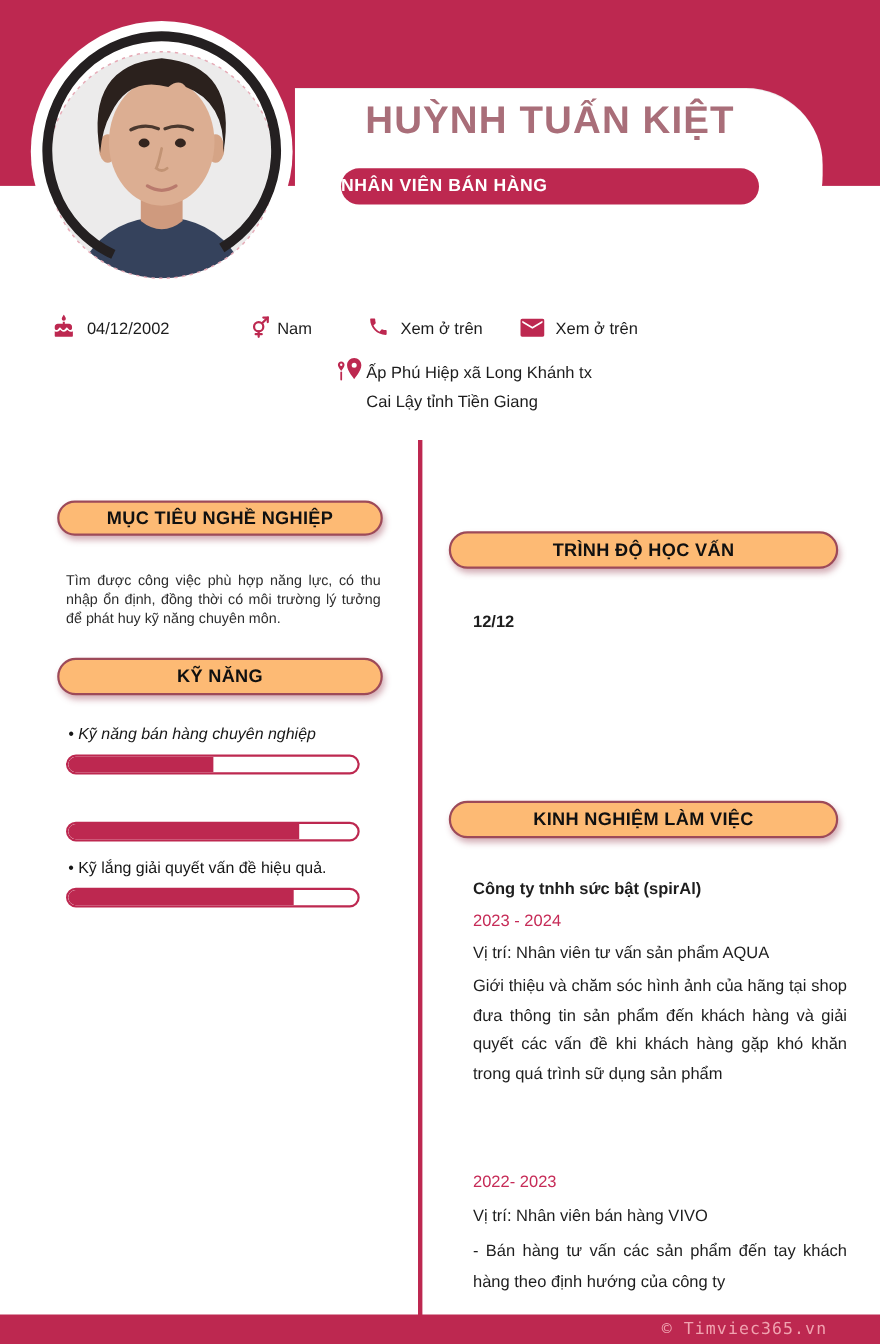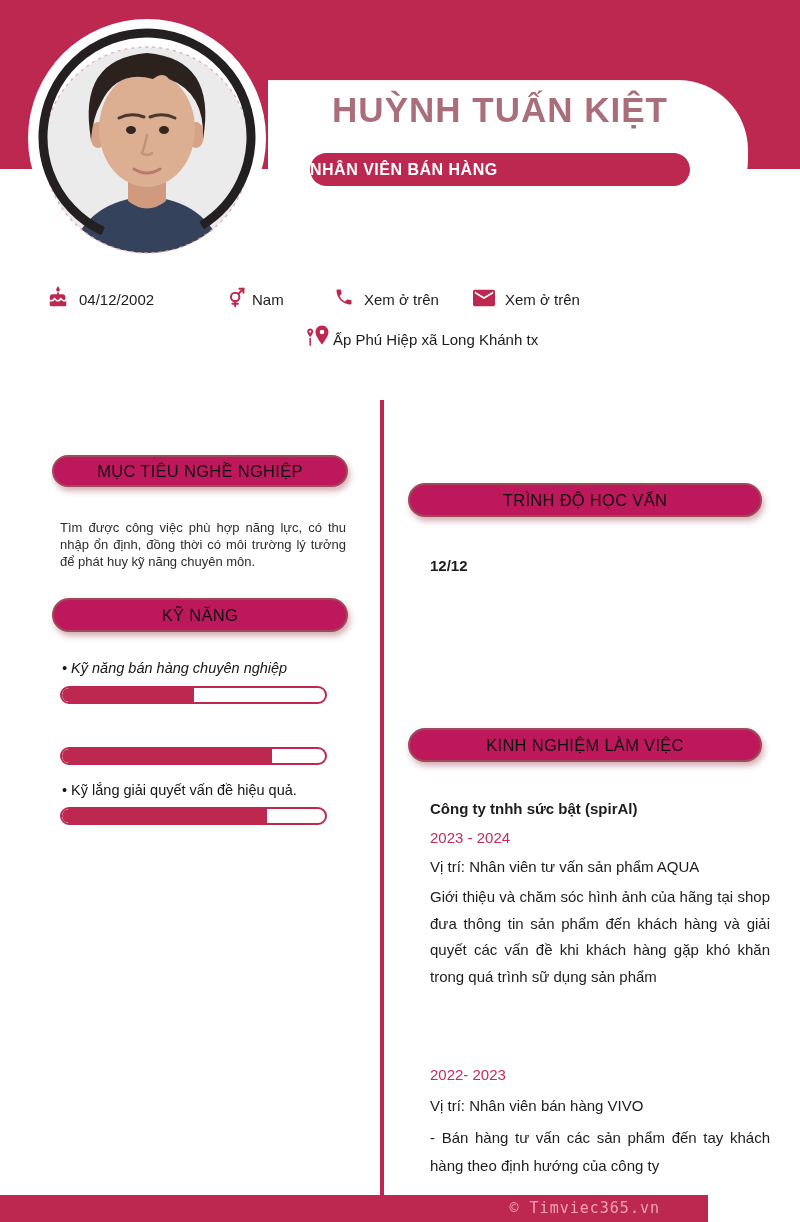--- a/index.html
+++ b/index.html
@@ -27,22 +27,22 @@
   .photo-svg{position:absolute;left:17px;top:7px;width:260px;height:260px;}
 
   
   .info-item{position:absolute;font-size:15px;color:#1c1c1c;white-space:nowrap;}
   .icon{position:absolute;color:var(--primary);}
   .icon svg{display:block;width:100%;height:100%;}
   .addr{position:absolute;left:333px;top:327px;font-size:15px;line-height:26px;color:#1c1c1c;}
   .addr span{display:block;}
 
   
-  .sec-pill{position:absolute;background:#be185d;border:2px solid var(--pillBorder);border-radius:19px;
-            text-align:center;font-weight:normal;font-size:16.5px;color:#101010;letter-spacing:.3px;
+  .sec-pill{position:absolute;background:#fdba74;border:2px solid var(--pillBorder);border-radius:19px;
+            text-align:center;font-weight:bold;font-size:16.5px;color:#101010;letter-spacing:.3px;
             box-shadow:2px 4px 6px rgba(150,60,78,.42);}
   .pill-objective{left:52px;top:455px;width:292px;height:28px;line-height:28px;}
   .pill-skills{left:52px;top:598px;width:292px;height:30px;line-height:30px;}
   .pill-education{left:408px;top:483px;width:350px;height:30px;line-height:30px;}
   .pill-experience{left:408px;top:728px;width:350px;height:30px;line-height:30px;}
 
   
   .objective-text{position:absolute;left:60px;top:506px;width:286px;font-size:13px;line-height:17px;
                   text-align:justify;color:#2d2d2d;}
   .skill-label{position:absolute;left:62px;font-size:14.5px;color:#161616;white-space:nowrap;}
@@ -61,21 +61,21 @@
   .period{color:var(--date);}
   .period-1{top:829px;}
   .position-1{top:858px;}
   .desc-1{top:884px;line-height:26.5px;text-align:justify;}
   .company-2{top:1014px;font-size:14px;letter-spacing:.2px;}
   .period-2{top:1066px;}
   .position-2{top:1097px;}
   .desc-2{top:1124px;line-height:28px;text-align:justify;}
 
   
-  .footer{position:absolute;left:0;top:1195px;width:708px;height:27px;background:var(--primary);
+  .footer{position:absolute;left:0;top:1195px;width:800px;height:27px;background:var(--primary);
           line-height:27px;text-align:right;box-sizing:border-box;padding-right:48px;
           font-family:"DejaVu Sans Mono",monospace;font-size:15px;letter-spacing:1px;color:var(--footerText);}
 </style>
 </head>
 <body>
 
 <div id="page">
 
   <div class="red-block"></div>
   <div class="name-banner"></div>
@@ -142,20 +142,21 @@
 
   <span class="icon" style="left:305px;top:324px;width:26px;height:26px;">
     <svg viewBox="0 0 26 26" fill="currentColor">
       <path d="M5.2 4.6c-1.7 0-3 1.3-3 3 0 2.2 3 5.6 3 5.6s3-3.4 3-5.6c0-1.7-1.3-3-3-3zm0 4.1a1.1 1.1 0 1 1 0-2.2 1.1 1.1 0 0 1 0 2.2z"></path>
       <rect x="4.4" y="13.8" width="1.6" height="8" rx="0.8"></rect>
       <path d="M17 1.5c-3.6 0-6.5 2.9-6.5 6.5 0 4.9 6.5 12.5 6.5 12.5S23.5 12.9 23.5 8c0-3.6-2.9-6.5-6.5-6.5zm0 8.8a2.3 2.3 0 1 1 0-4.6 2.3 2.3 0 0 1 0 4.6z"></path>
     </svg>
   </span>
   <div class="addr">
     <span>Ấp Phú Hiệp xã Long Khánh tx</span>
+    <span>Cai Lậy tỉnh Tiền Giang</span>
   </div>
 
   <div class="divider"></div>
 
   <div class="sec-pill pill-objective">MỤC TIÊU NGHỀ NGHIỆP</div>
   <p class="objective-text">Tìm được công việc phù hợp năng lực, có thu nhập ổn định, đồng thời có môi trường lý tưởng để phát huy kỹ năng chuyên môn.</p>
 
   <div class="sec-pill pill-skills">KỸ NĂNG</div>
 
   <span class="skill-label" style="top:660px;font-style:italic;">Kỹ năng bán hàng chuyên nghiệp</span>

